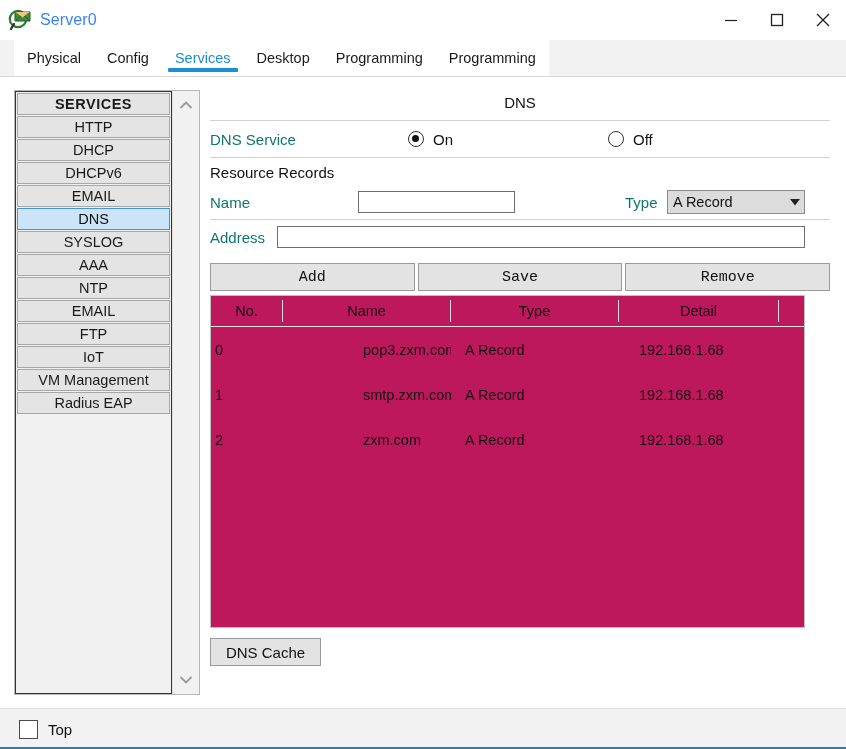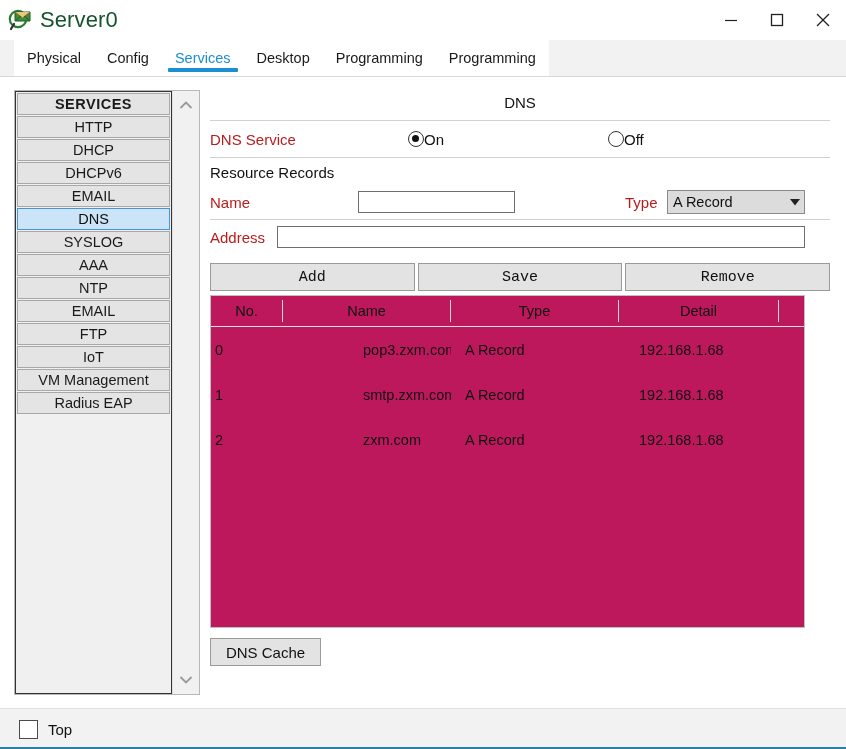--- a/index.html
+++ b/index.html
@@ -27,22 +27,22 @@
   }
   #app-icon {
     width: 26px;
     height: 26px;
     margin-left: 8px;
     margin-right: 6px;
     flex: 0 0 auto;
     position: relative;
   }
   #window-title {
-    font-size: 22px;
-    color: #14532d;
+    font-size: 16px;
+    color: #3b82f6;
     letter-spacing: 0.1px;
   }
   #winbuttons {
     position: absolute;
     right: 0;
     top: 0;
     height: 40px;
     display: flex;
     align-items: center;
   }
@@ -184,21 +184,21 @@
     background: #d0d0d0;
     width: 100%;
   }
 
   .row-service {
     height: 36px;
     display: flex;
     align-items: center;
     position: relative;
   }
-  .lbl { font-size: 15px; color: #b91c1c; text-align: center; }
+  .lbl { font-size: 15px; color: #0f766e; text-align: center; }
   .radio-group {
     display: flex;
     align-items: center;
     position: absolute;
   }
   .radio {
     width: 16px;
     height: 16px;
     border-radius: 50%;
     border: 1.6px solid #333333;
@@ -211,20 +211,21 @@
     content: "";
     position: absolute;
     left: 3px;
     top: 3px;
     width: 7px;
     height: 7px;
     border-radius: 50%;
     background: #111111;
   }
   .radio-label {
+    margin-left: 9px;
     font-size: 15px;
     color: #111111;
   }
 
   #rr-label {
     font-size: 15px;
     color: #111111;
     padding: 6px 0 4px 0;
   }
 

